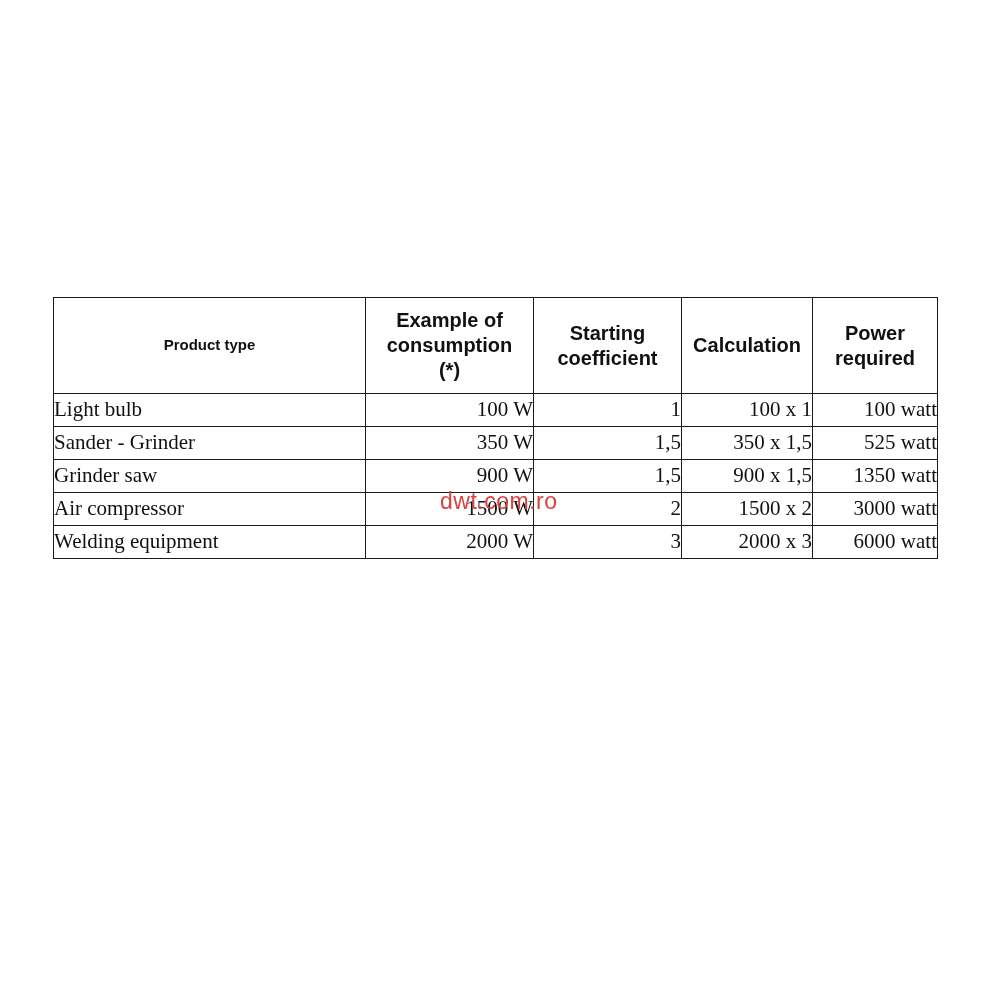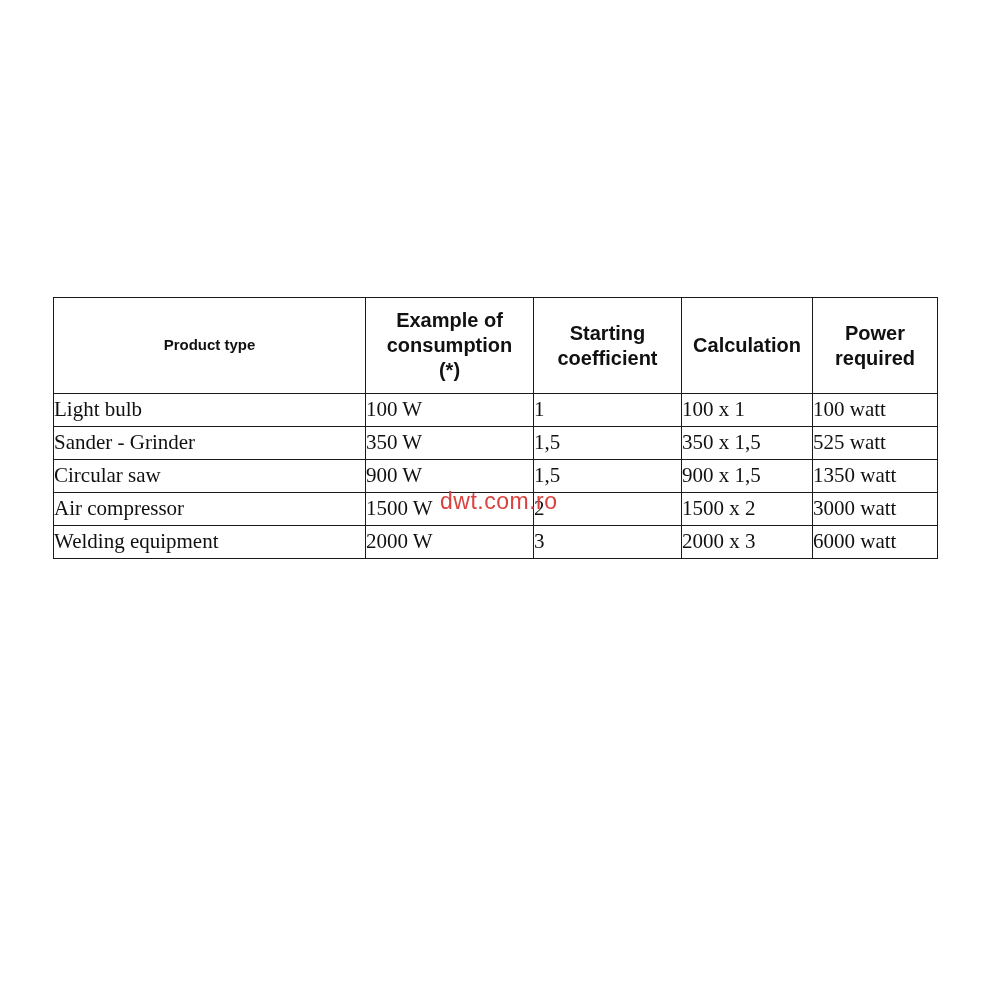--- a/index.html
+++ b/index.html
@@ -75,21 +75,21 @@
     line-height: 1.1;
   }
 
   td.product {
     text-align: left;
     padding-left: 8px;
     margin-left: 48px;
   }
 
   td.num {
-    text-align: left;
+    text-align: right;
   }
 
   
   #watermark {
     position: absolute;
     left: 440px;
     top: 488px;
     font-family: Liberation Sans, sans-serif;
     font-size: 23px;
     color: #d9423f;
@@ -139,21 +139,21 @@
           <td class="num">100 watt</td>
         </tr>
         <tr>
           <td class="product">Sander - Grinder</td>
           <td class="num">350 W</td>
           <td class="num">1,5</td>
           <td class="num">350 x 1,5</td>
           <td class="num">525 watt</td>
         </tr>
         <tr>
-          <td class="product">Circular saw</td>
+          <td class="product">Grinder saw</td>
           <td class="num">900 W</td>
           <td class="num">1,5</td>
           <td class="num">900 x 1,5</td>
           <td class="num">1350 watt</td>
         </tr>
         <tr>
           <td class="product">Air compressor</td>
           <td class="num">1500 W</td>
           <td class="num">2</td>
           <td class="num">1500 x 2</td>

